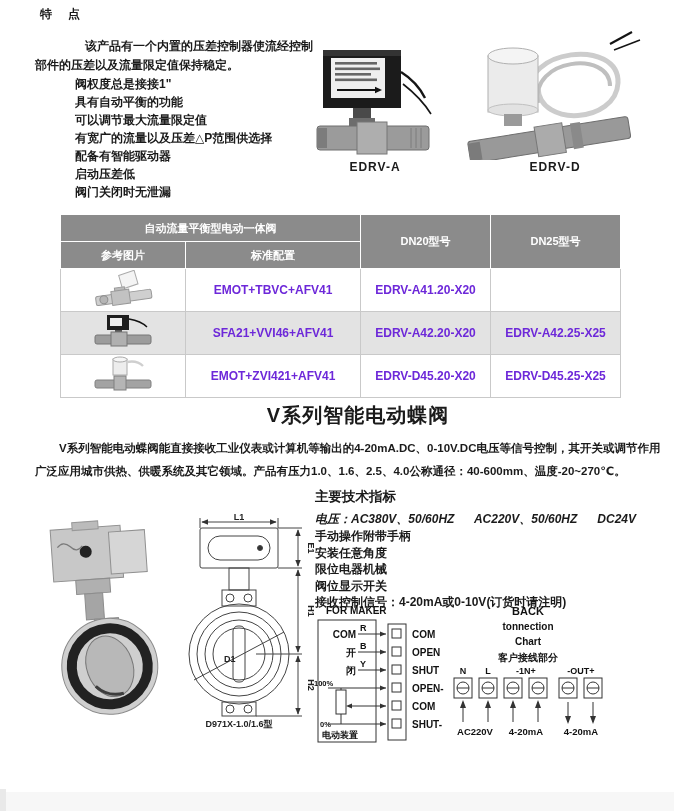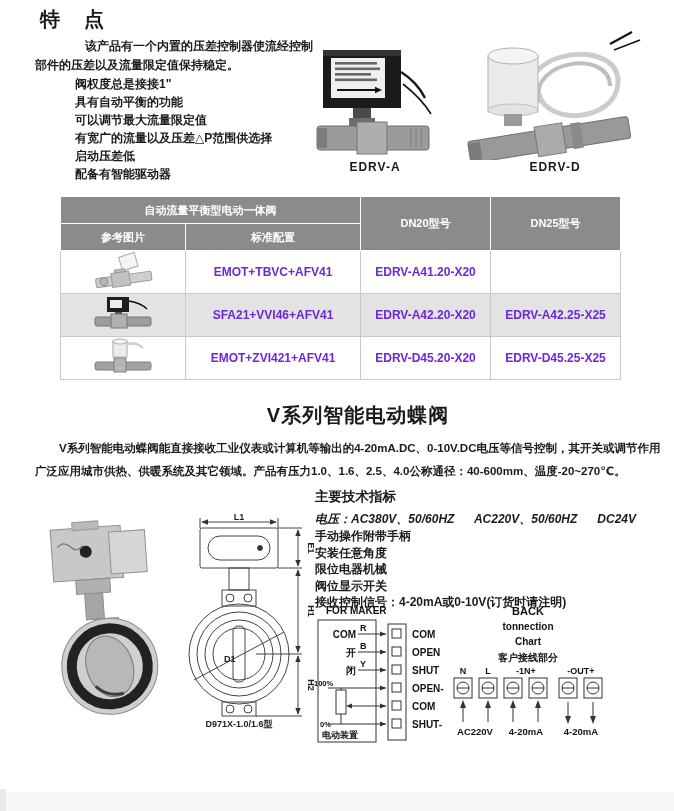--- a/index.html
+++ b/index.html
@@ -5,30 +5,30 @@
   html,body{margin:0;padding:0;background:#ffffff;}
   #page{
     position:relative;width:674px;height:811px;background:#ffffff;overflow:hidden;
     font-family:"Liberation Sans","DejaVu Sans",sans-serif;color:#1a1a1a;
   }
   .abs{position:absolute;}
   .b{font-weight:bold;}
   .pre{white-space:pre;font-style:italic;}
   .nw{white-space:nowrap;}
   
-  .feat-title{left:40px;top:6px;font-size:20px;letter-spacing:2px;}
+  .feat-title{left:40px;top:6px;font-size:12px;letter-spacing:2px;}
   .feat-para1{left:85px;top:38px;font-size:12px;}
   .feat-para2{left:35px;top:57px;font-size:12px;}
   .feat-list{left:75px;top:75px;font-size:12px;line-height:18px;}
   
   .prod-label{font-size:12px;text-align:center;width:110px;letter-spacing:1px;}
   
   .tbl-title{left:40px;top:186px;font-size:13.5px;}
   table.models{
-    position:absolute;left:60px;top:196px;width:560px;border-collapse:collapse;
+    position:absolute;left:60px;top:214px;width:560px;border-collapse:collapse;
     table-layout:fixed;font-size:12px;
   }
   table.models th{
     background:#8b8b8b;color:#ffffff;font-size:11px;font-weight:bold;
     border:1px solid #ffffff;padding:0;text-align:center;height:26px;
   }
   table.models td{
     border:1px solid #c9c9c9;text-align:center;vertical-align:middle;
     height:42px;font-weight:bold;color:#6d28d9;padding:0;
   }
@@ -52,22 +52,23 @@
 <div id="page">
 
   <div class="abs b feat-title">特　点</div>
   <div class="abs b feat-para1 nw">该产品有一个内置的压差控制器使流经控制</div>
   <div class="abs b feat-para2 nw">部件的压差以及流量限定值保持稳定。</div>
   <div class="abs b feat-list">
     <div class="nw">阀权度总是接接1"</div>
     <div class="nw">具有自动平衡的功能</div>
     <div class="nw">可以调节最大流量限定值</div>
     <div class="nw">有宽广的流量以及压差△P范围供选择</div>
+    <div class="nw">配备有智能驱动器</div>
     <div class="nw">启动压差低</div>
-    <div class="nw">配备有智能驱动器</div>
+    <div class="nw">阀门关闭时无泄漏</div>
   </div>
 
   <svg class="abs" style="left:313px;top:42px" width="120" height="122" viewBox="0 0 120 122">
     <path d="M88,30 Q104,40 112,56" stroke="#161616" stroke-width="2.4" fill="none"></path>
     <path d="M90,42 Q108,56 118,72" stroke="#161616" stroke-width="1.6" fill="none"></path>
     <rect x="10" y="8" width="78" height="58" fill="#1b1b1b"></rect>
     <rect x="10" y="8" width="78" height="6" fill="#333333"></rect>
     <rect x="18" y="16" width="54" height="40" fill="#efefef"></rect>
     <rect x="22" y="20" width="42" height="2.6" fill="#666"></rect>
     <rect x="22" y="25.5" width="45" height="2.6" fill="#666"></rect>

